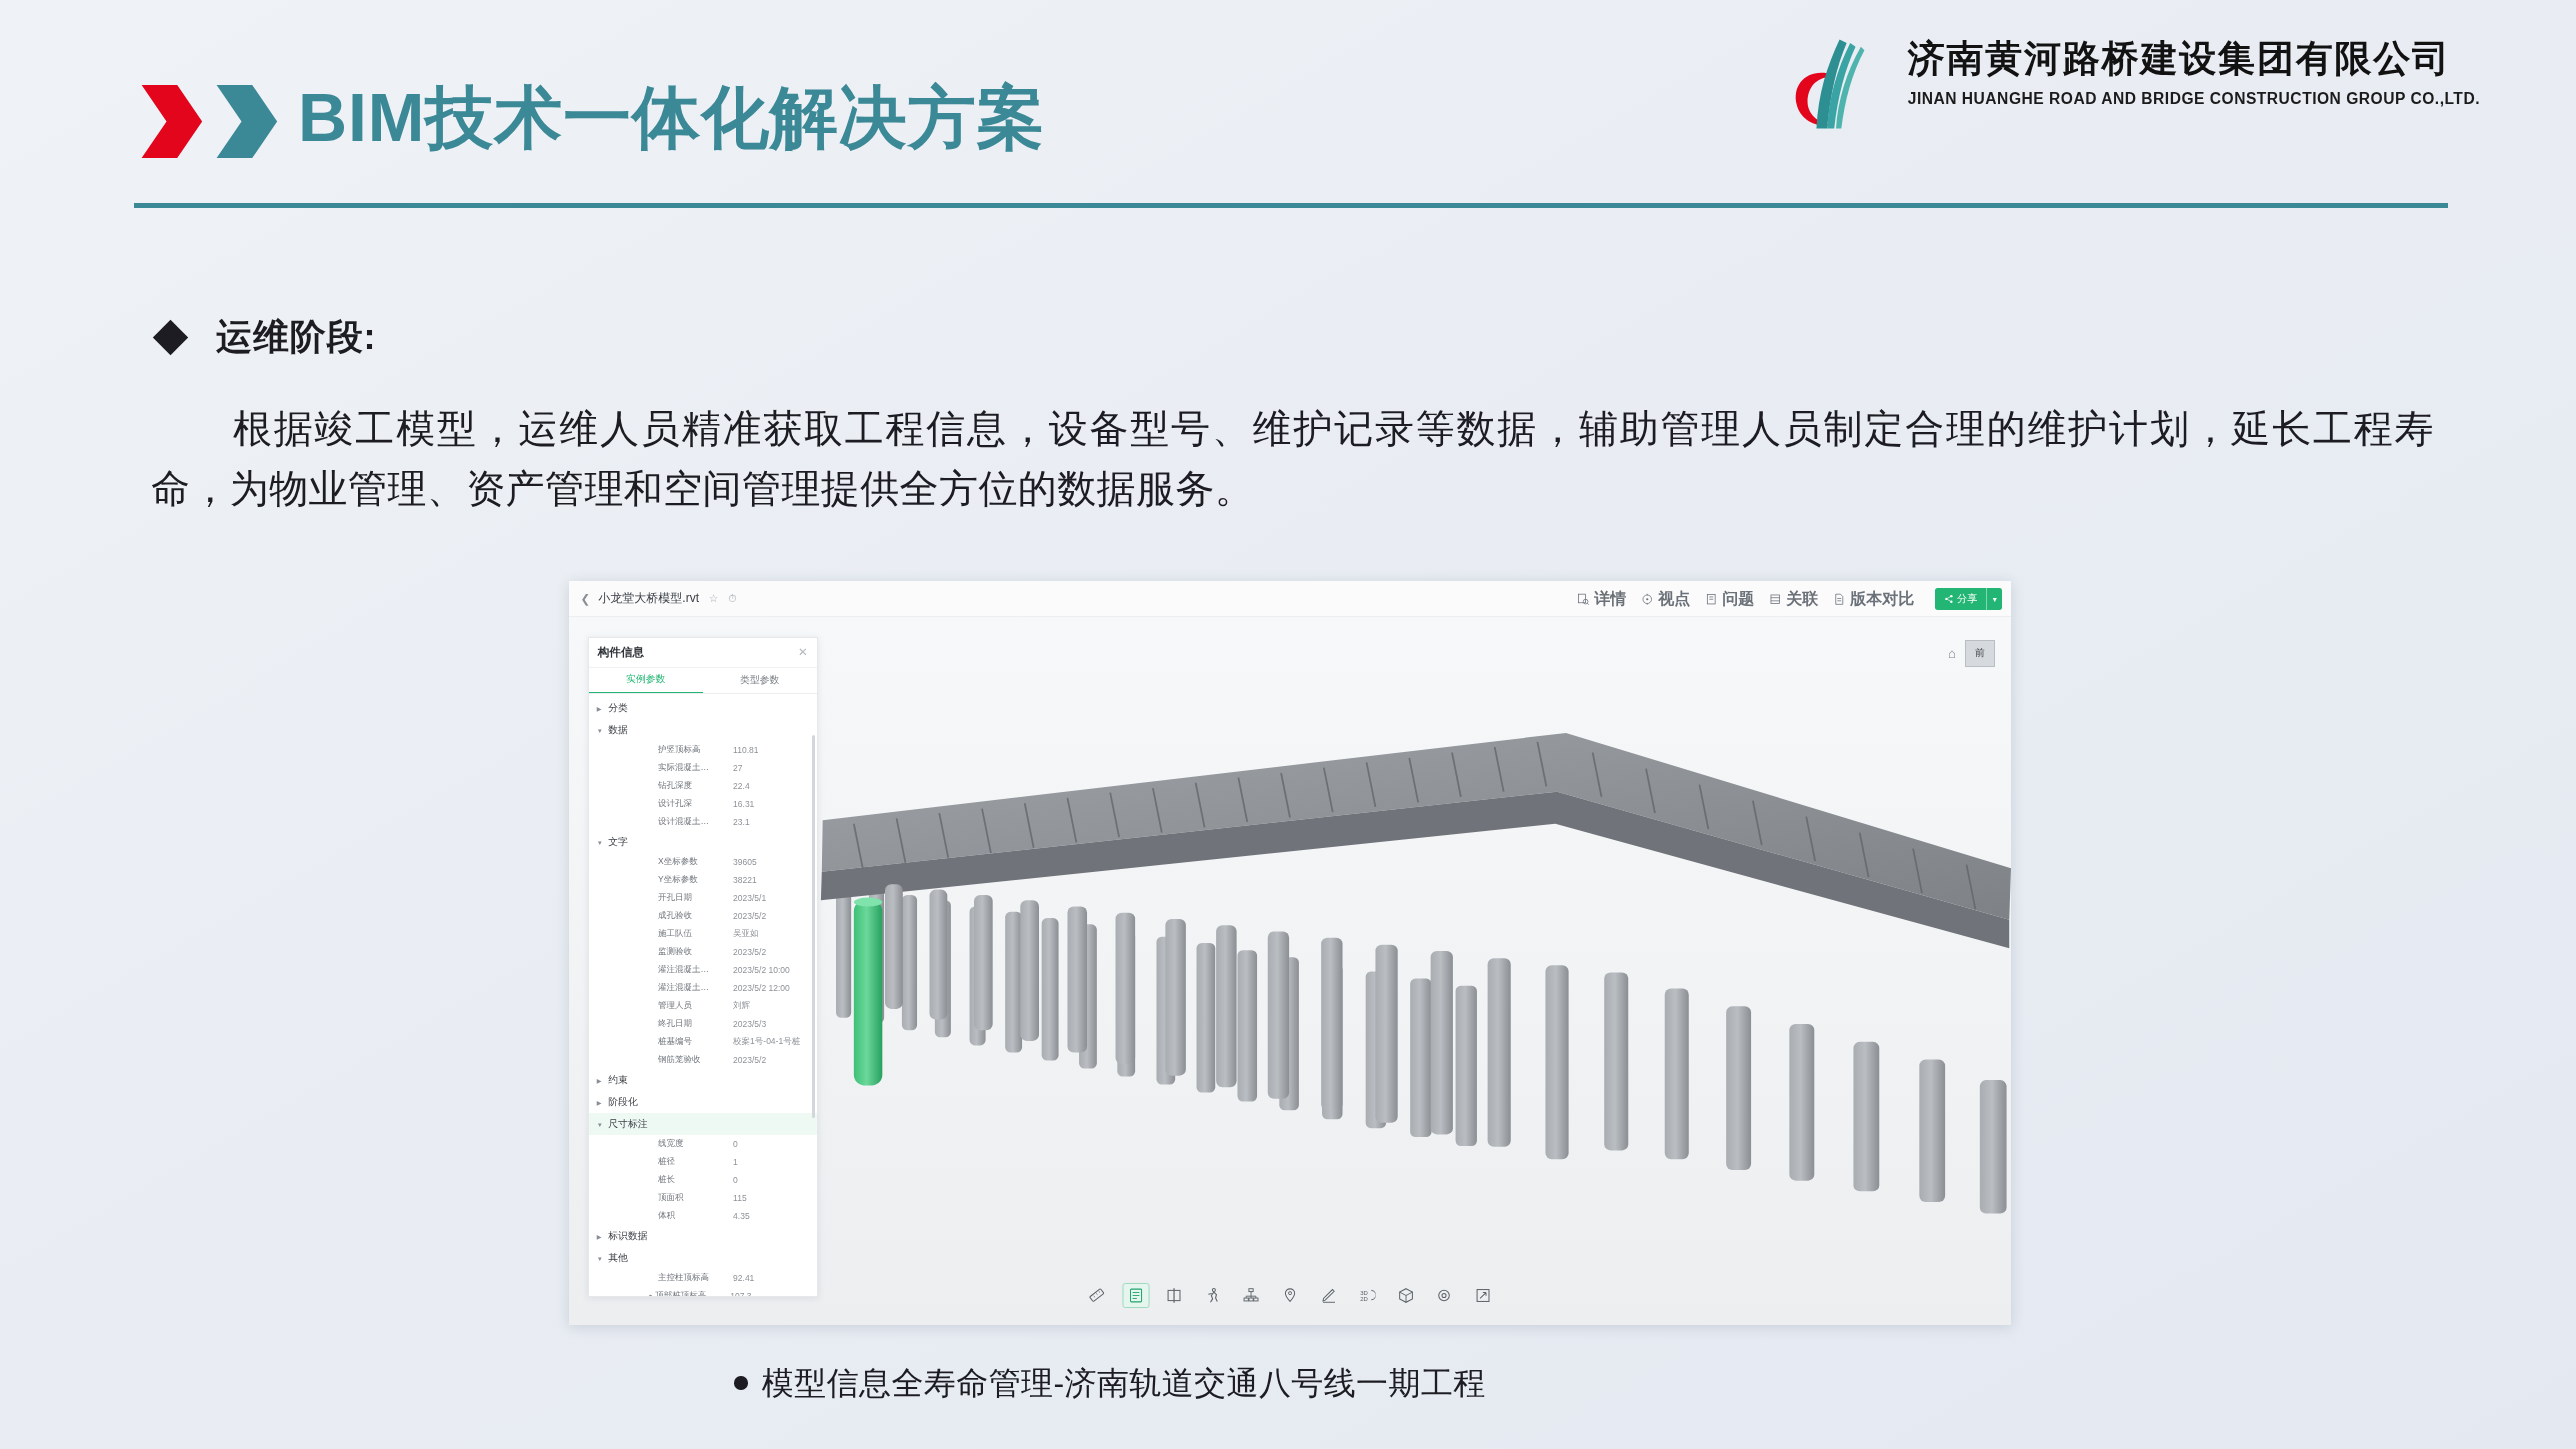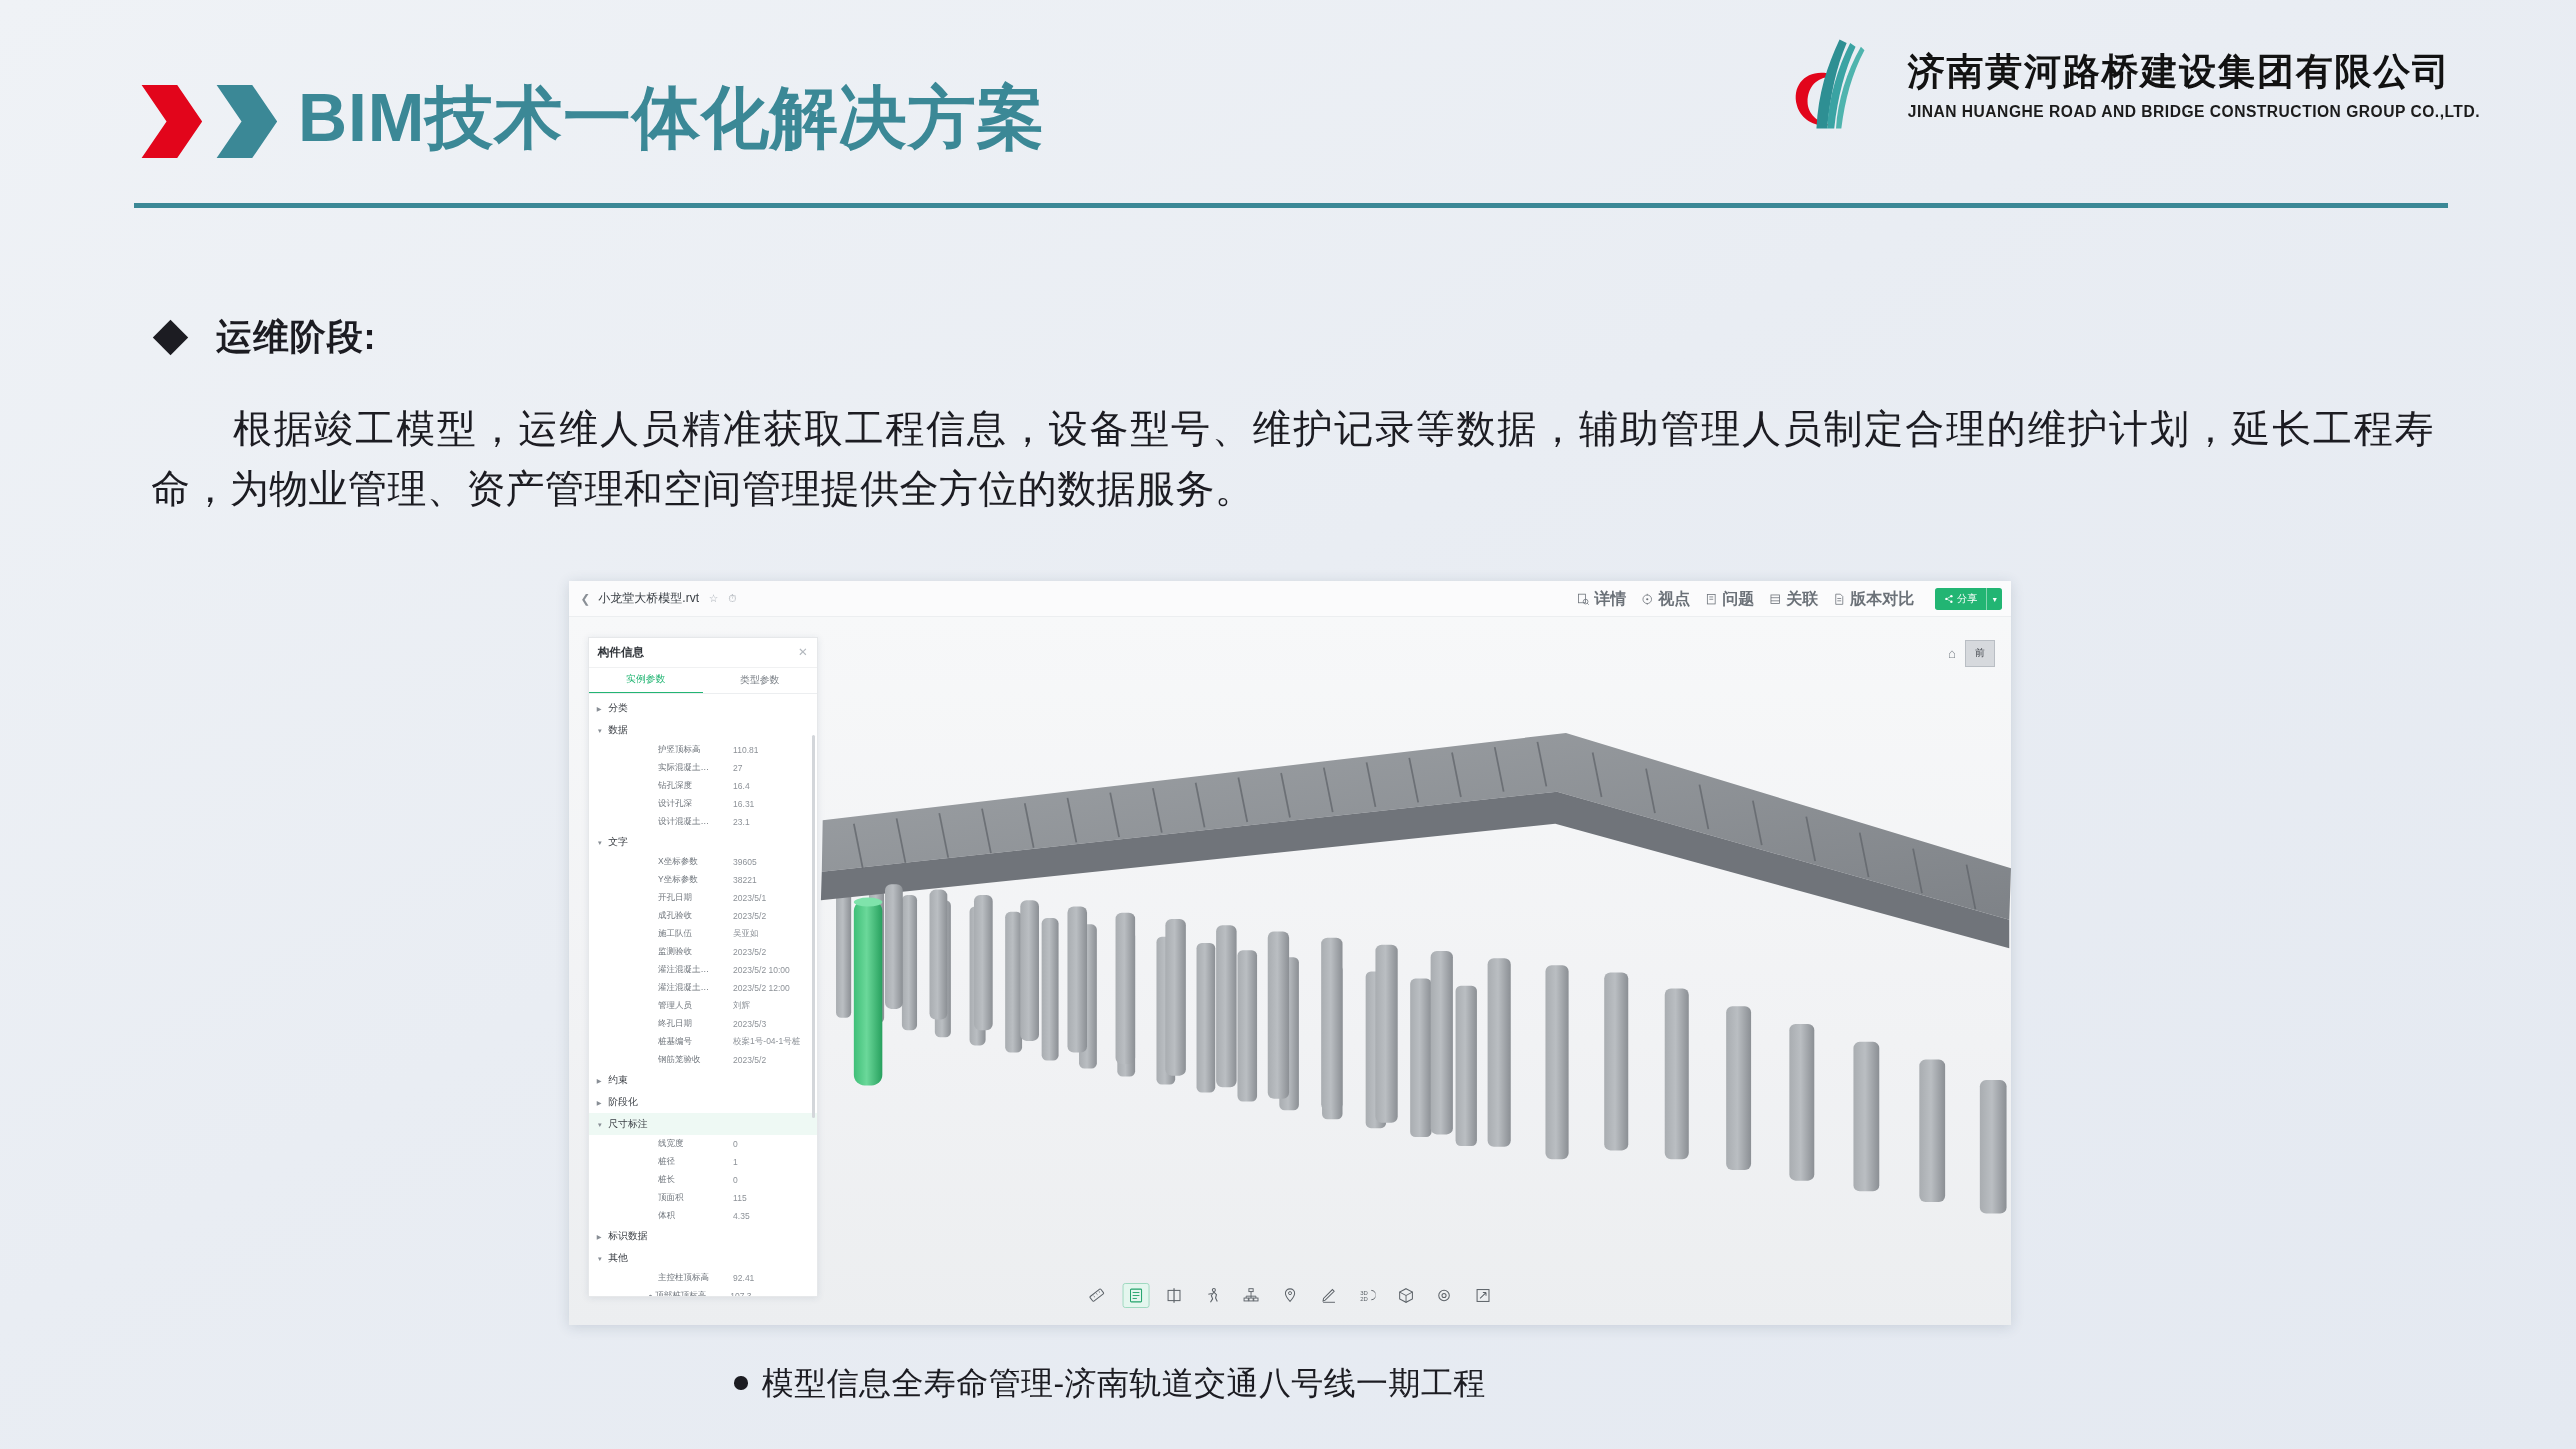--- a/index.html
+++ b/index.html
@@ -29,21 +29,21 @@
     font-size: 68px; font-weight: bold; letter-spacing: 0.9px;
     color: #3b8896; white-space: nowrap;
     font-family: "Liberation Sans", "DejaVu Sans", sans-serif;
   }
   .header-rule {
     position: absolute; left: 134px; top: 203px; width: 2314px; height: 4.5px;
     background: #3b8896;
   }
   .logo-block {
     position: absolute; right: 96px; top: 34px;
-    display: flex; align-items: center; gap: 24px;
+    display: flex; align-items: flex-start; gap: 24px;
   }
   .logo-mark { width: 96px; height: 100px; flex: none; }
   .logo-text { display: flex; flex-direction: column; gap: 6.2px; }
   .logo-cn {
     font-size: 37px; font-weight: bold; color: #121212; letter-spacing: 1.8px;
     white-space: nowrap;
   }
   .logo-en {
     font-size: 15.6px; font-weight: bold; color: #1b1b1b; letter-spacing: 0.5px;
     white-space: nowrap;
@@ -459,21 +459,21 @@
           <div class="row">
               <span class="k">护竖顶标高</span>
               <span class="v">110.81</span>
             </div>
           <div class="row">
               <span class="k">实际混凝土…</span>
               <span class="v">27</span>
             </div>
           <div class="row">
               <span class="k">钻孔深度</span>
-              <span class="v">16.4</span>
+              <span class="v">22.4</span>
             </div>
           <div class="row">
               <span class="k">设计孔深</span>
               <span class="v">16.31</span>
             </div>
           <div class="row">
               <span class="k">设计混凝土…</span>
               <span class="v">23.1</span>
             </div>
 

